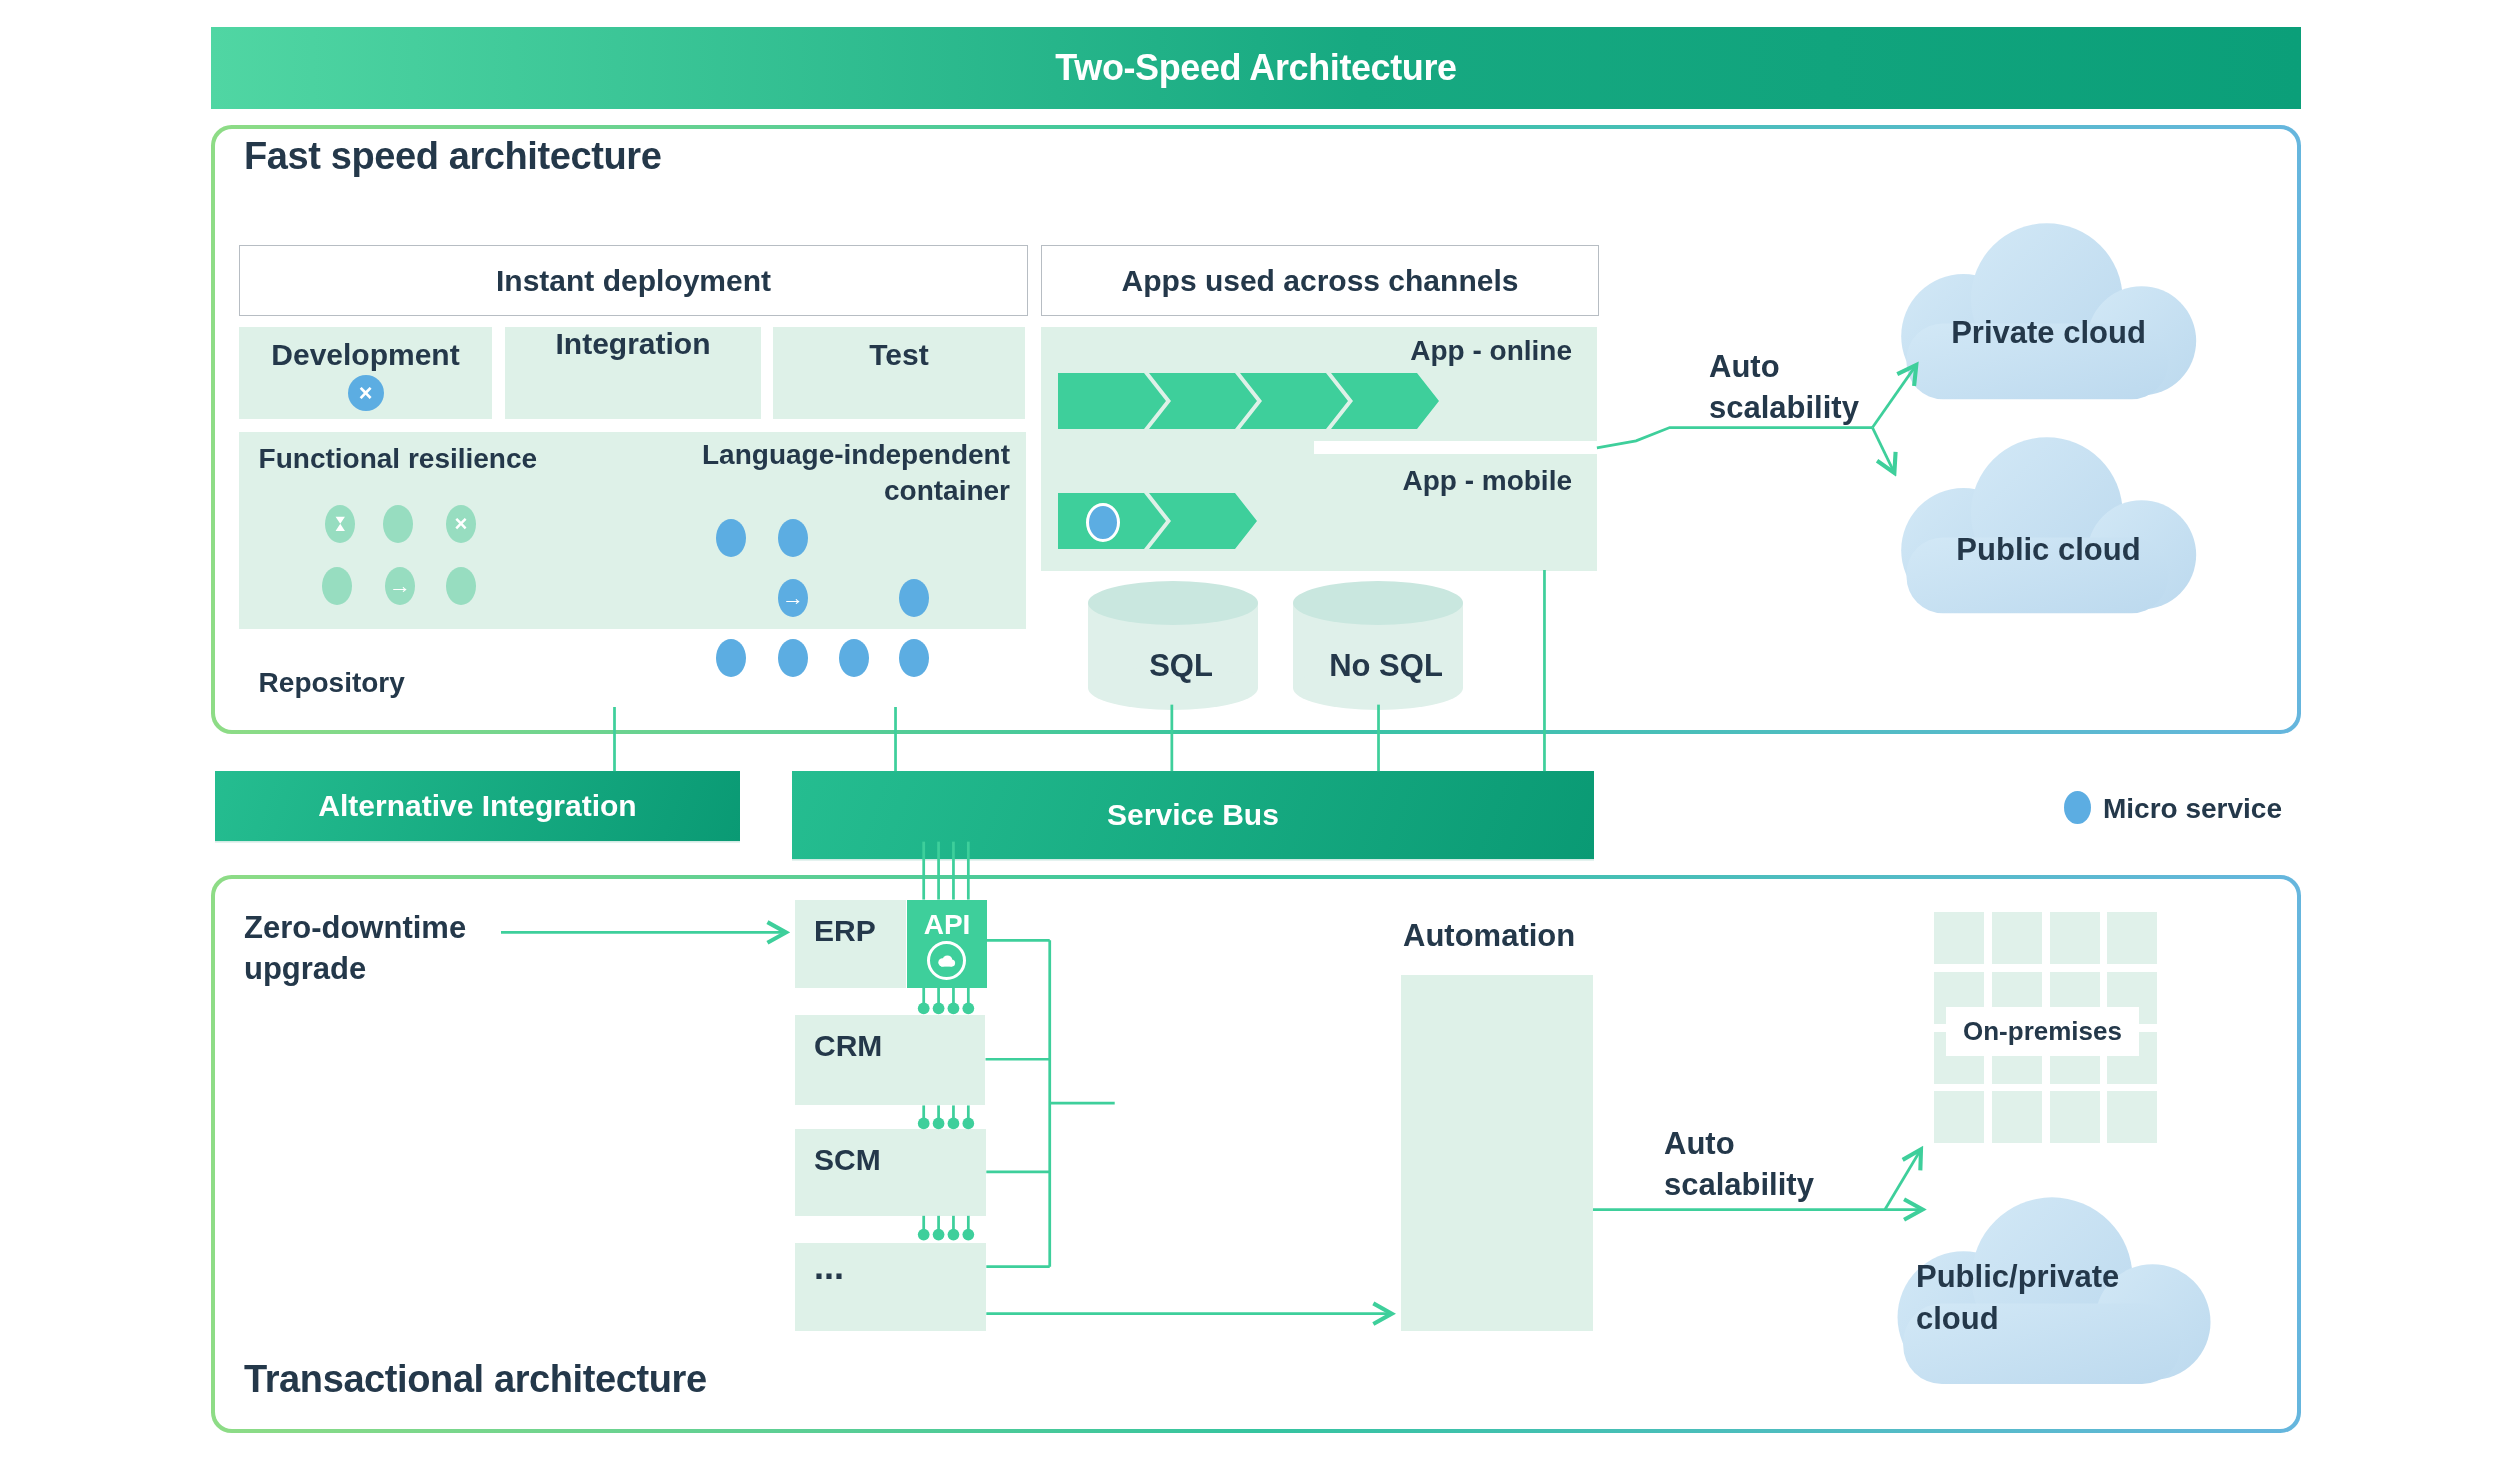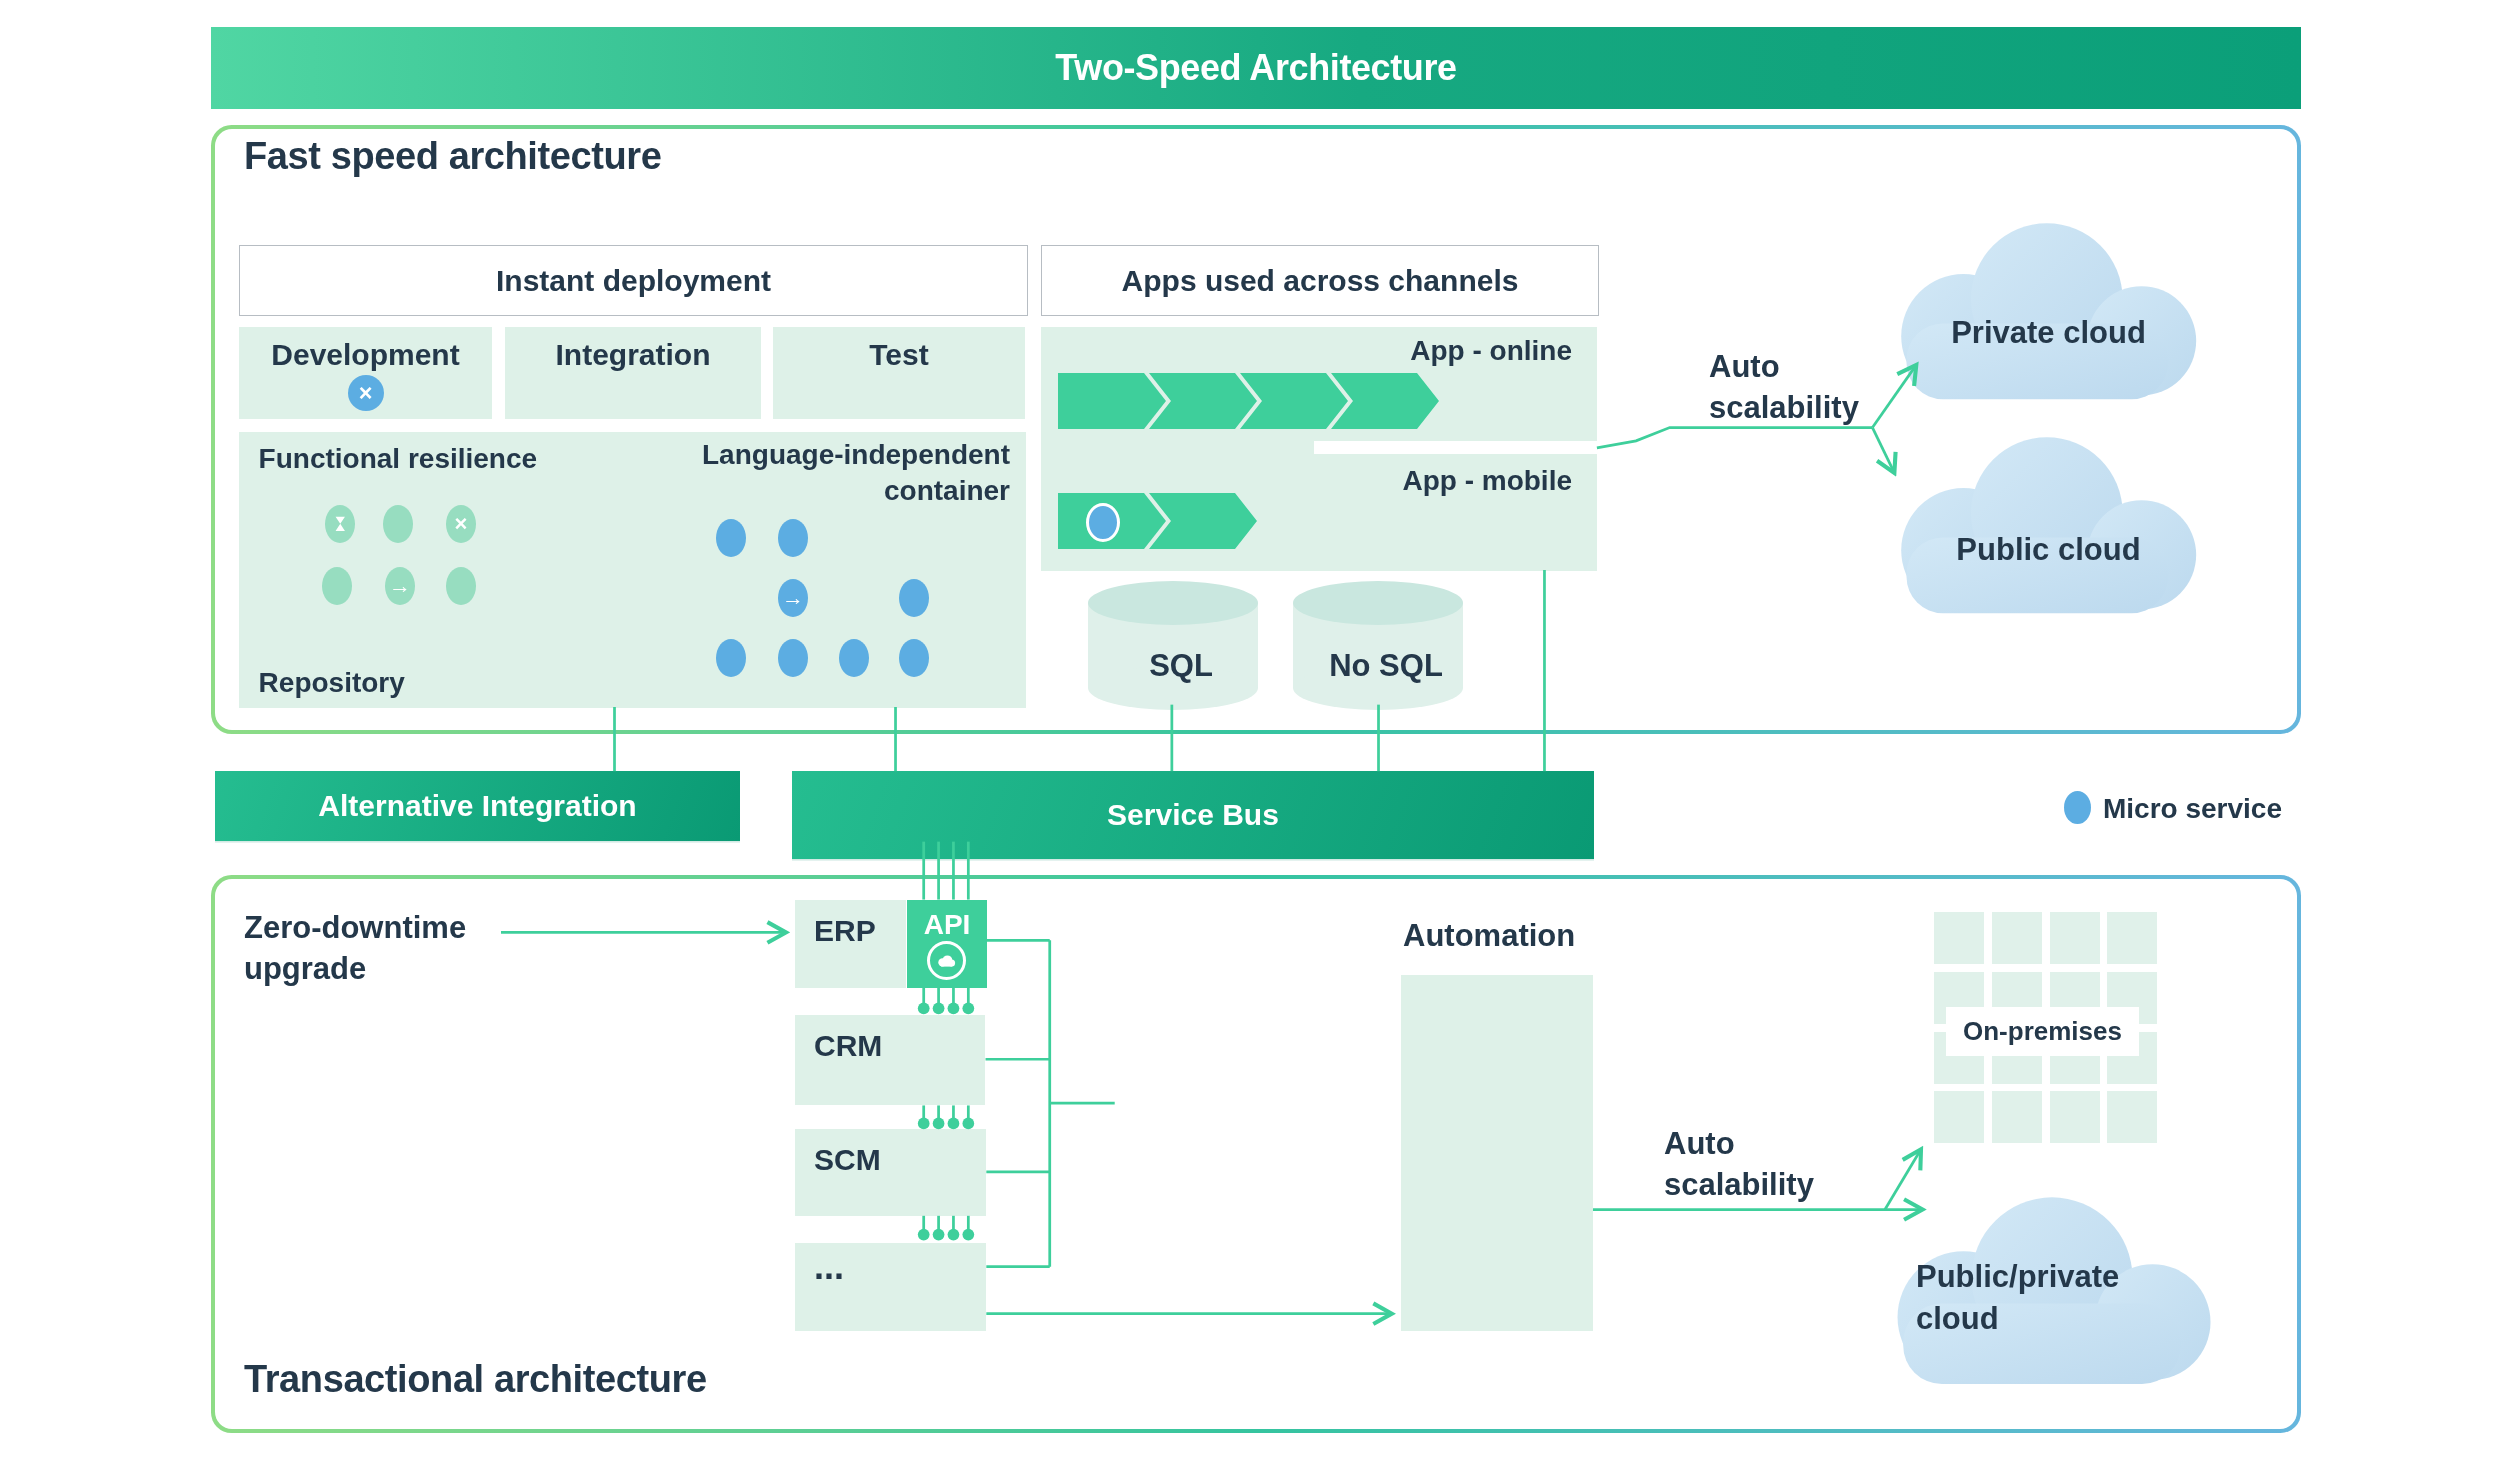--- a/index.html
+++ b/index.html
@@ -101,28 +101,28 @@
   <div class="abs hdr-box" style="left:1041px;top:245px;width:556px;height:69px;">
     <span>Apps used across channels</span>
   </div>
 
   
   <div class="abs panel" style="left:239px;top:327px;width:253px;height:92px;">
     <div class="panel-label" style="margin-top:11px;">Development</div>
     <div class="badge" style="margin:3.1px auto 0;">×</div>
   </div>
   <div class="abs panel" style="left:505px;top:327px;width:256px;height:92px;">
-    <div class="panel-label" style="margin-top:11px;">Integration</div>
+    <div class="panel-label" style="">Integration</div>
   </div>
   <div class="abs panel" style="left:773px;top:327px;width:252px;height:92px;">
     <div class="panel-label" style="margin-top:11px;">Test</div>
   </div>
 
   
-  <div class="abs panel" style="left:239px;top:432px;width:787px;height:276px;">
+  <div class="abs panel" style="left:239px;top:432px;width:787px;height:197px;">
     <div class="abs soft-label" style="left:19.6px;top:11px;">Functional resilience</div>
     <div class="abs soft-label" style="left:442px;top:4.7px;width:329px;text-align:right;line-height:36px;">Language-independent container</div>
     <div class="abs soft-label" style="left:19.6px;top:235px;">Repository</div>
 
     <div class="pill green" style="left:86px;top:73px;">
         <svg width="12.5" height="15.7" viewBox="0 0 16 20">
           <path d="M2 1 H14 L8 10 L14 19 H2 L8 10 Z" fill="#fff"></path>
         </svg>
       </div>
     <div class="pill green" style="left:144px;top:73px;"></div>

